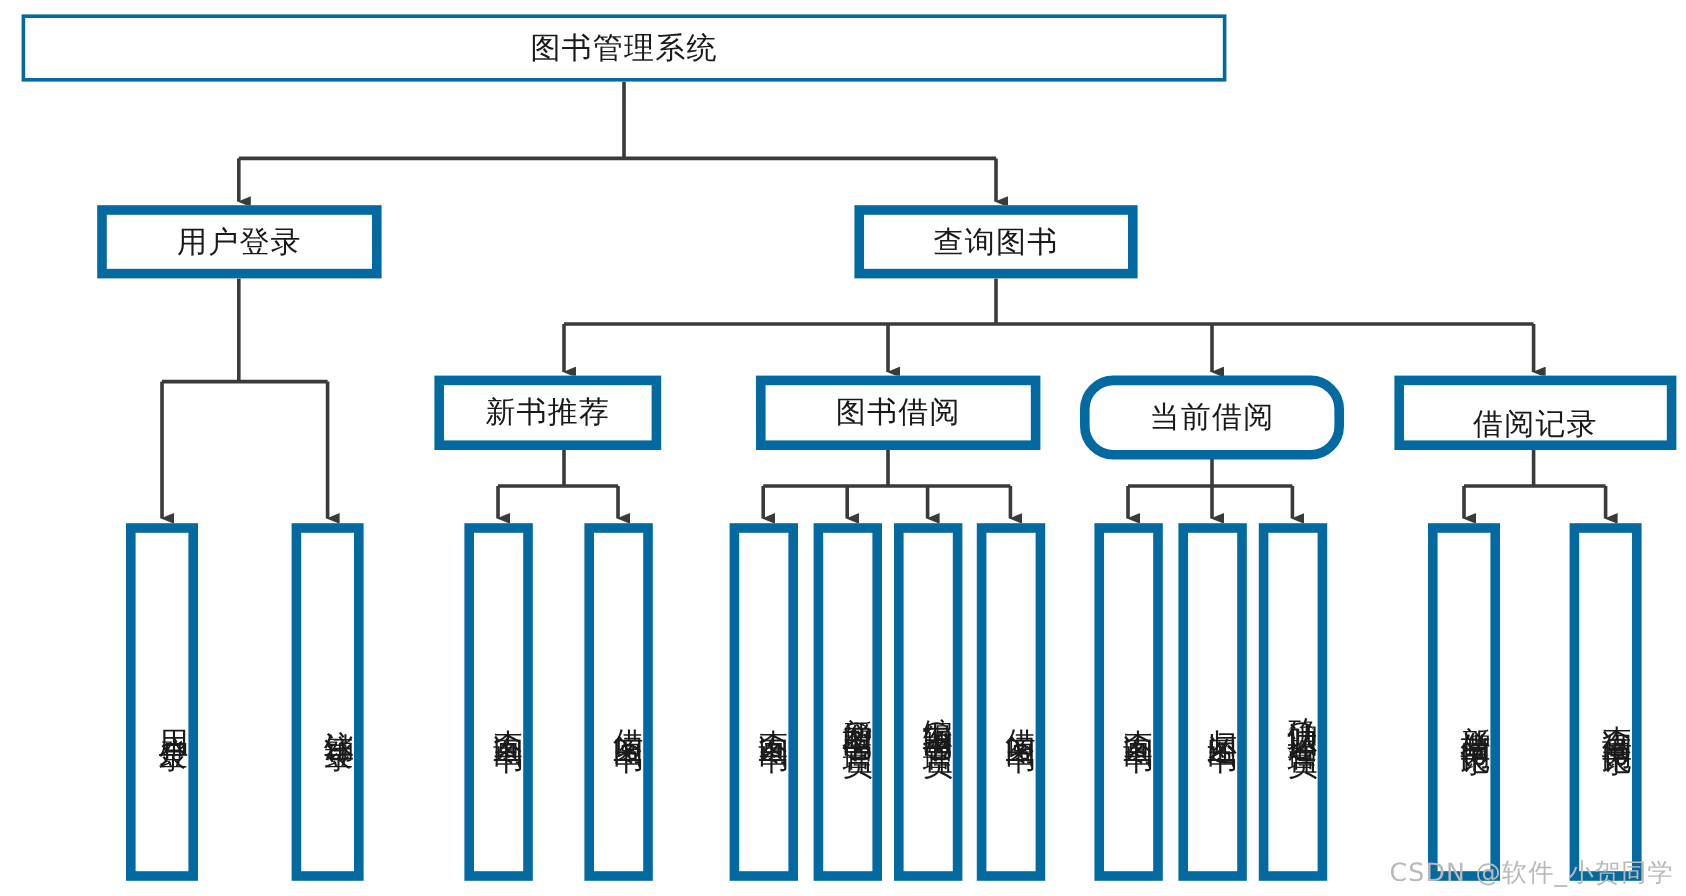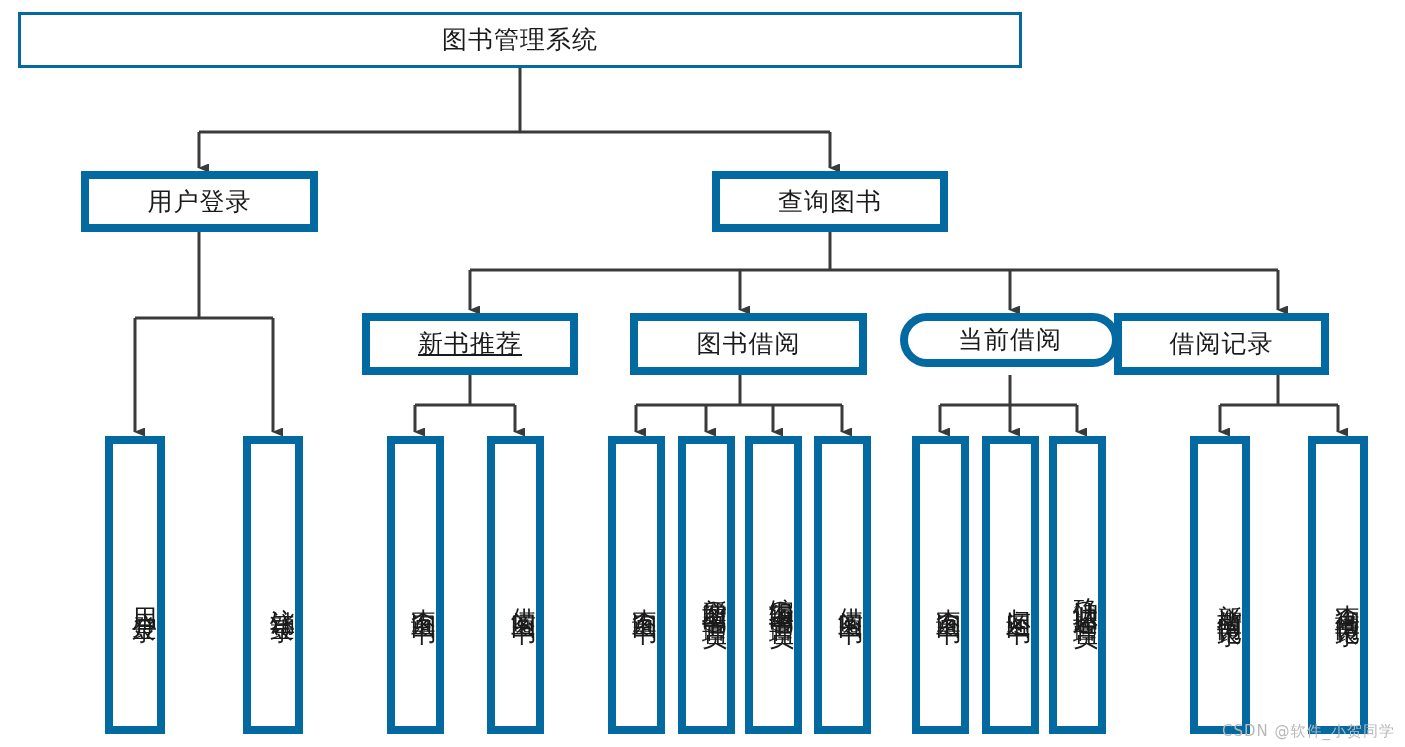--- a/index.html
+++ b/index.html
@@ -51,21 +51,21 @@
   }
   .node.v-node > span{
     writing-mode:vertical-rl;
     text-orientation:upright;
     display:block;
   }
   .watermark{
     position:absolute;
     right:10px;
     bottom:6px;
-    font-size:15px;
+    font-size:21px;
     color:#b9b9b9;
     letter-spacing:1px;
     white-space:nowrap;
     font-family:"DejaVu Sans","Liberation Sans",sans-serif;
   }
 </style>
 </head>
 <body>
 
 <div id="diagram-root">
@@ -129,30 +129,30 @@
   <div id="level2-container">
       <div class="node h-node" style="left: 81px; top: 171px; width: 237px; height: 61px;">
         <span>用户登录</span>
       </div>
       <div class="node h-node" style="left: 712px; top: 171px; width: 236px; height: 61px;">
         <span>查询图书</span>
       </div>
     </div>
 
   <div id="level3-container">
-      <div class="node h-node" style="left: 362px; top: 313px; width: 216px; height: 62px; text-decoration: underline;">
+      <div class="node h-node" style="left: 362px; top: 313px; width: 189px; height: 62px;">
         <span>新书推荐</span>
       </div>
       <div class="node h-node" style="left: 630px; top: 313px; width: 237px; height: 62px;">
         <span>图书借阅</span>
       </div>
-      <div class="node h-node" style="left: 900px; top: 313px; width: 220px; height: 54px; border-radius: 28px;">
+      <div class="node h-node" style="left: 900px; top: 313px; width: 220px; height: 70px; border-radius: 28px;">
         <span>当前借阅</span>
       </div>
-      <div class="node h-node" style="left: 1114px; top: 313px; width: 215px; height: 62px;">
+      <div class="node h-node" style="left: 1162px; top: 313px; width: 235px; height: 62px; align-items: flex-end;">
         <span>借阅记录</span>
       </div>
     </div>
 
   <div id="leaves-container">
       <div class="node v-node" style="left: 105px; top: 436px; width: 60px; height: 298px;">
         <span>用户登录</span>
       </div>
       <div class="node v-node" style="left: 243px; top: 436px; width: 60px; height: 298px;">
         <span>注销登录</span>

